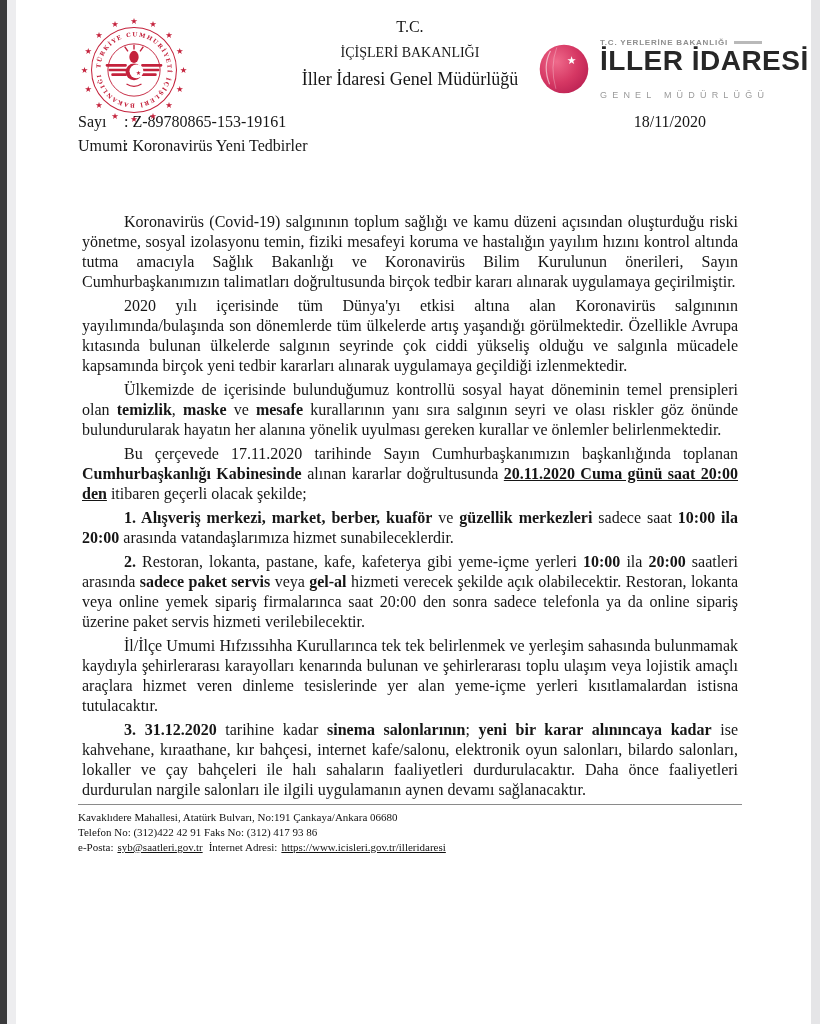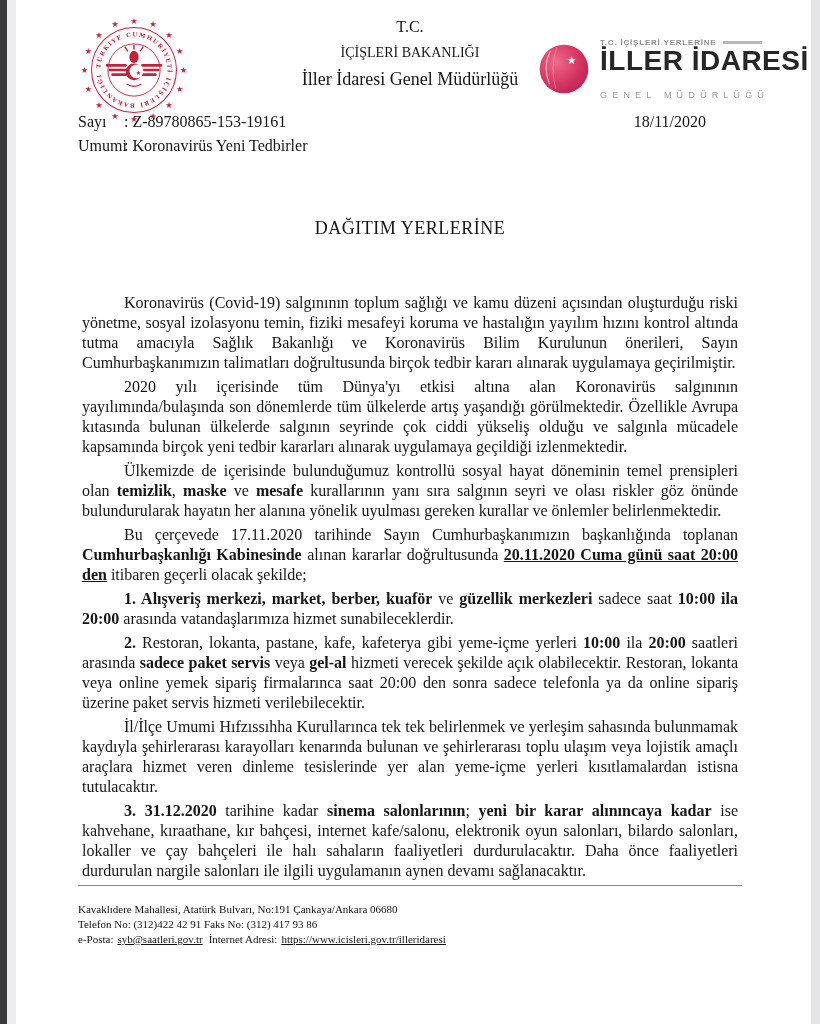--- a/index.html
+++ b/index.html
@@ -41,21 +41,21 @@
 
   .title{margin:60px 0 0;text-align:center;font-size:18px;font-weight:normal;letter-spacing:0.5px;}
 
   
   .docbody{margin-top:54px;font-size:16px;line-height:20px;text-align:justify;}
   .para{margin:4px;text-indent:42px;}
   .b{font-weight:bold;}
   .u{text-decoration:underline;}
 
   
-  .ftr{margin-top:0;border-top:1px solid #8a8a8a;padding-top:16px;
+  .ftr{margin-top:0;border-top:1px solid #8a8a8a;padding-top:5px;
        font-size:11px;line-height:15px;color:#111;}
   .ftr span{margin-right:4px;}
   .lnk{color:#111;text-decoration:underline;margin-right:6px;}
 </style>
 </head>
 <body>
 
 <div class="page">
   <div class="edge edge-dark"></div>
   <div class="edge edge-light"></div>
@@ -118,21 +118,21 @@
               <stop offset="100%" stop-color="#b71e50"></stop>
             </radialGradient>
           </defs>
           <circle cx="30" cy="30" r="27" fill="url(#lg)"></circle>
           <path d="M15,10 Q6,27 14,47" stroke="#ffffff" stroke-width="1.3" fill="none" opacity="0.55"></path>
           <path d="M22,6 Q14,28 21,52" stroke="#ffffff" stroke-width="0.9" fill="none" opacity="0.35"></path>
           <text x="33" y="24" font-size="12" fill="#ffffff" font-family="'DejaVu Sans',sans-serif">★</text>
         </svg>
         <div class="logo-text">
           <div class="logo-row1">
-            <span>T.C. İÇİŞLERİ YERLERİNE</span>
+            <span>T.C. YERLERİNE BAKANLIĞI</span>
             <span class="bar"></span>
           </div>
           <div class="logo-main">İLLER İDARESİ</div>
           <div class="logo-sub">GENEL MÜDÜRLÜĞÜ</div>
         </div>
       </div>
     </header>
 
     <div class="meta">
       <div class="meta-row">
@@ -141,21 +141,20 @@
         </div>
         <div class="meta-date">18/11/2020</div>
       </div>
       <div class="meta-row">
         <div>
           <span class="meta-label">Umumi</span><span>: Koronavirüs Yeni Tedbirler</span>
         </div>
       </div>
     </div>
 
-    <h1 class="title">DAĞITIM YERLERİNE</h1>
 
     <main class="docbody">
         <p class="para"><span>Koronavirüs (Covid-19) salgınının toplum sağlığı ve kamu düzeni açısından oluşturduğu riski yönetme, sosyal izolasyonu temin, fiziki mesafeyi koruma ve hastalığın yayılım hızını kontrol altında tutma amacıyla Sağlık Bakanlığı ve Koronavirüs Bilim Kurulunun önerileri, Sayın Cumhurbaşkanımızın talimatları doğrultusunda birçok tedbir kararı alınarak uygulamaya geçirilmiştir.</span></p>
         <p class="para"><span>2020 yılı içerisinde tüm Dünya'yı etkisi altına alan Koronavirüs salgınının yayılımında/bulaşında son dönemlerde tüm ülkelerde artış yaşandığı görülmektedir. Özellikle Avrupa kıtasında bulunan ülkelerde salgının seyrinde çok ciddi yükseliş olduğu ve salgınla mücadele kapsamında birçok yeni tedbir kararları alınarak uygulamaya geçildiği izlenmektedir.</span></p>
         <p class="para"><span>Ülkemizde de içerisinde bulunduğumuz kontrollü sosyal hayat döneminin temel prensipleri olan </span><span class="b">temizlik</span><span>, </span><span class="b">maske</span><span> ve </span><span class="b">mesafe</span><span> kurallarının yanı sıra salgının seyri ve olası riskler göz önünde bulundurularak hayatın her alanına yönelik uyulması gereken kurallar ve önlemler belirlenmektedir.</span></p>
         <p class="para"><span>Bu çerçevede 17.11.2020 tarihinde Sayın Cumhurbaşkanımızın başkanlığında toplanan </span><span class="b">Cumhurbaşkanlığı Kabinesinde</span><span> alınan kararlar doğrultusunda </span><span class="b u">20.11.2020 Cuma günü saat 20:00 den</span><span> itibaren geçerli olacak şekilde;</span></p>
         <p class="para"><span class="b">1. Alışveriş merkezi, market, berber, kuaför</span><span> ve </span><span class="b">güzellik merkezleri</span><span> sadece saat </span><span class="b">10:00 ila 20:00</span><span> arasında vatandaşlarımıza hizmet sunabileceklerdir.</span></p>
         <p class="para"><span class="b">2.</span><span> Restoran, lokanta, pastane, kafe, kafeterya gibi yeme-içme yerleri </span><span class="b">10:00</span><span> ila </span><span class="b">20:00</span><span> saatleri arasında </span><span class="b">sadece paket servis</span><span> veya </span><span class="b">gel-al</span><span> hizmeti verecek şekilde açık olabilecektir. Restoran, lokanta veya online yemek sipariş firmalarınca saat 20:00 den sonra sadece telefonla ya da online sipariş üzerine paket servis hizmeti verilebilecektir.</span></p>
         <p class="para"><span>İl/İlçe Umumi Hıfzıssıhha Kurullarınca tek tek belirlenmek ve yerleşim sahasında bulunmamak kaydıyla şehirlerarası karayolları kenarında bulunan ve şehirlerarası toplu ulaşım veya lojistik amaçlı araçlara hizmet veren dinleme tesislerinde yer alan yeme-içme yerleri kısıtlamalardan istisna tutulacaktır.</span></p>
         <p class="para"><span class="b">3. 31.12.2020</span><span> tarihine kadar </span><span class="b">sinema salonlarının</span><span>; </span><span class="b">yeni bir karar alınıncaya kadar</span><span> ise kahvehane, kıraathane, kır bahçesi, internet kafe/salonu, elektronik oyun salonları, bilardo salonları, lokaller ve çay bahçeleri ile halı sahaların faaliyetleri durdurulacaktır. Daha önce faaliyetleri durdurulan nargile salonları ile ilgili uygulamanın aynen devamı sağlanacaktır.</span></p>

